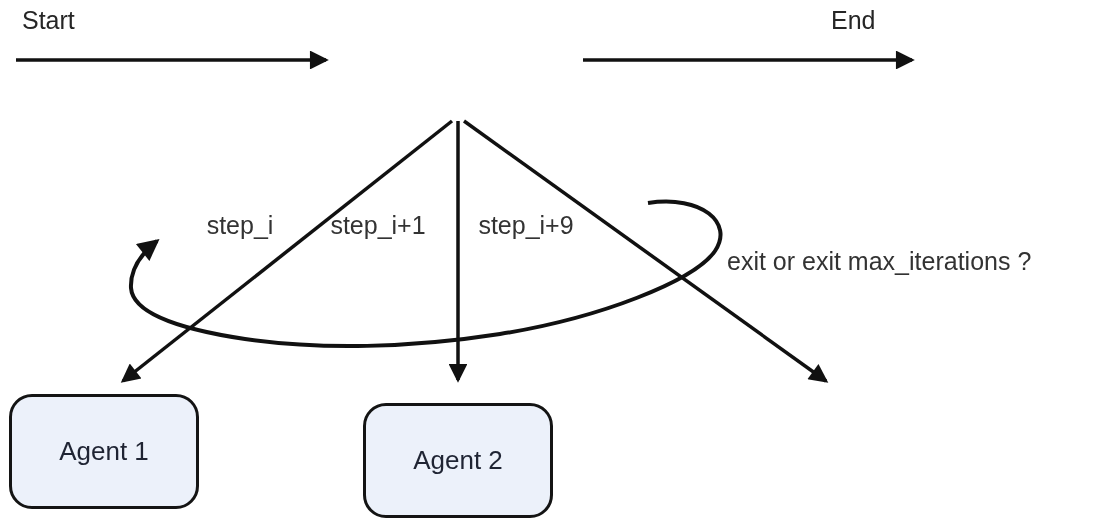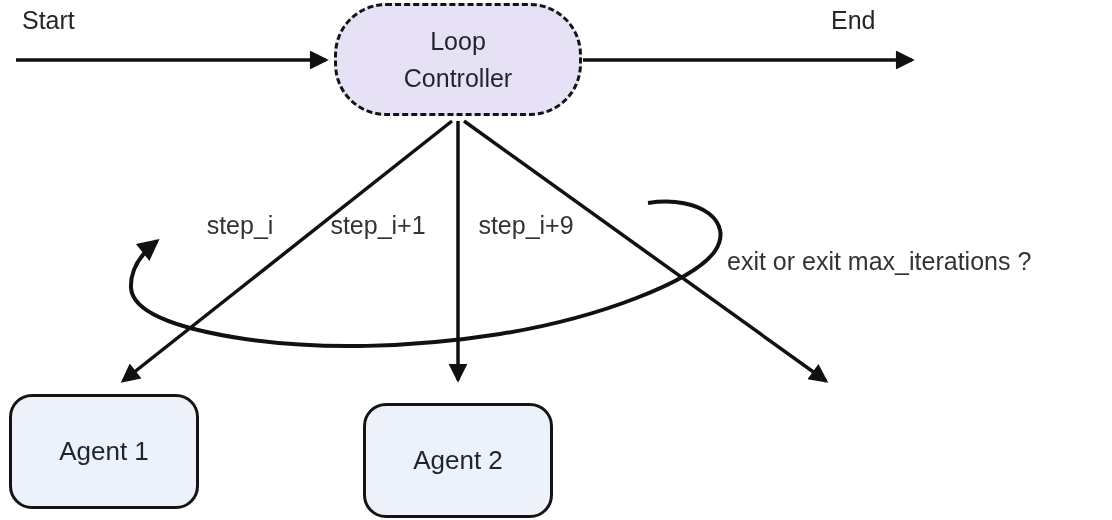--- a/index.html
+++ b/index.html
@@ -101,24 +101,20 @@
     <path class="edge" d="M452 121 L123 381" marker-end="url(#ah)"></path>
     <path class="edge" d="M458 121 L458 380" marker-end="url(#ah)"></path>
     <path class="edge" d="M464 121 L826 381" marker-end="url(#ah)"></path>
     <path class="edge loop" d="M648 203 C702 195 734 223 715 251 C694 281 600 318 500 334 C410 348 320 350 245 339 C185 330 133 315 131 288 C130 268 142 253 157 241" marker-end="url(#ah)"></path>
   </svg>
 
   <div class="terminal-lbl start-lbl">Start</div>
 
   <div class="terminal-lbl end-lbl">End</div>
 
-  <div class="controller">
-    <div>Loop</div>
-    <div>Controller</div>
-  </div>
 
   <div class="edge-label step-lbl step1">step_i</div>
 
   <div class="edge-label step-lbl step2">step_i+1</div>
 
   <div class="edge-label step-lbl step3">step_i+9</div>
 
   <div class="edge-label exit-lbl">exit or exit max_iterations ?</div>
 
   <div class="agent agent1">

